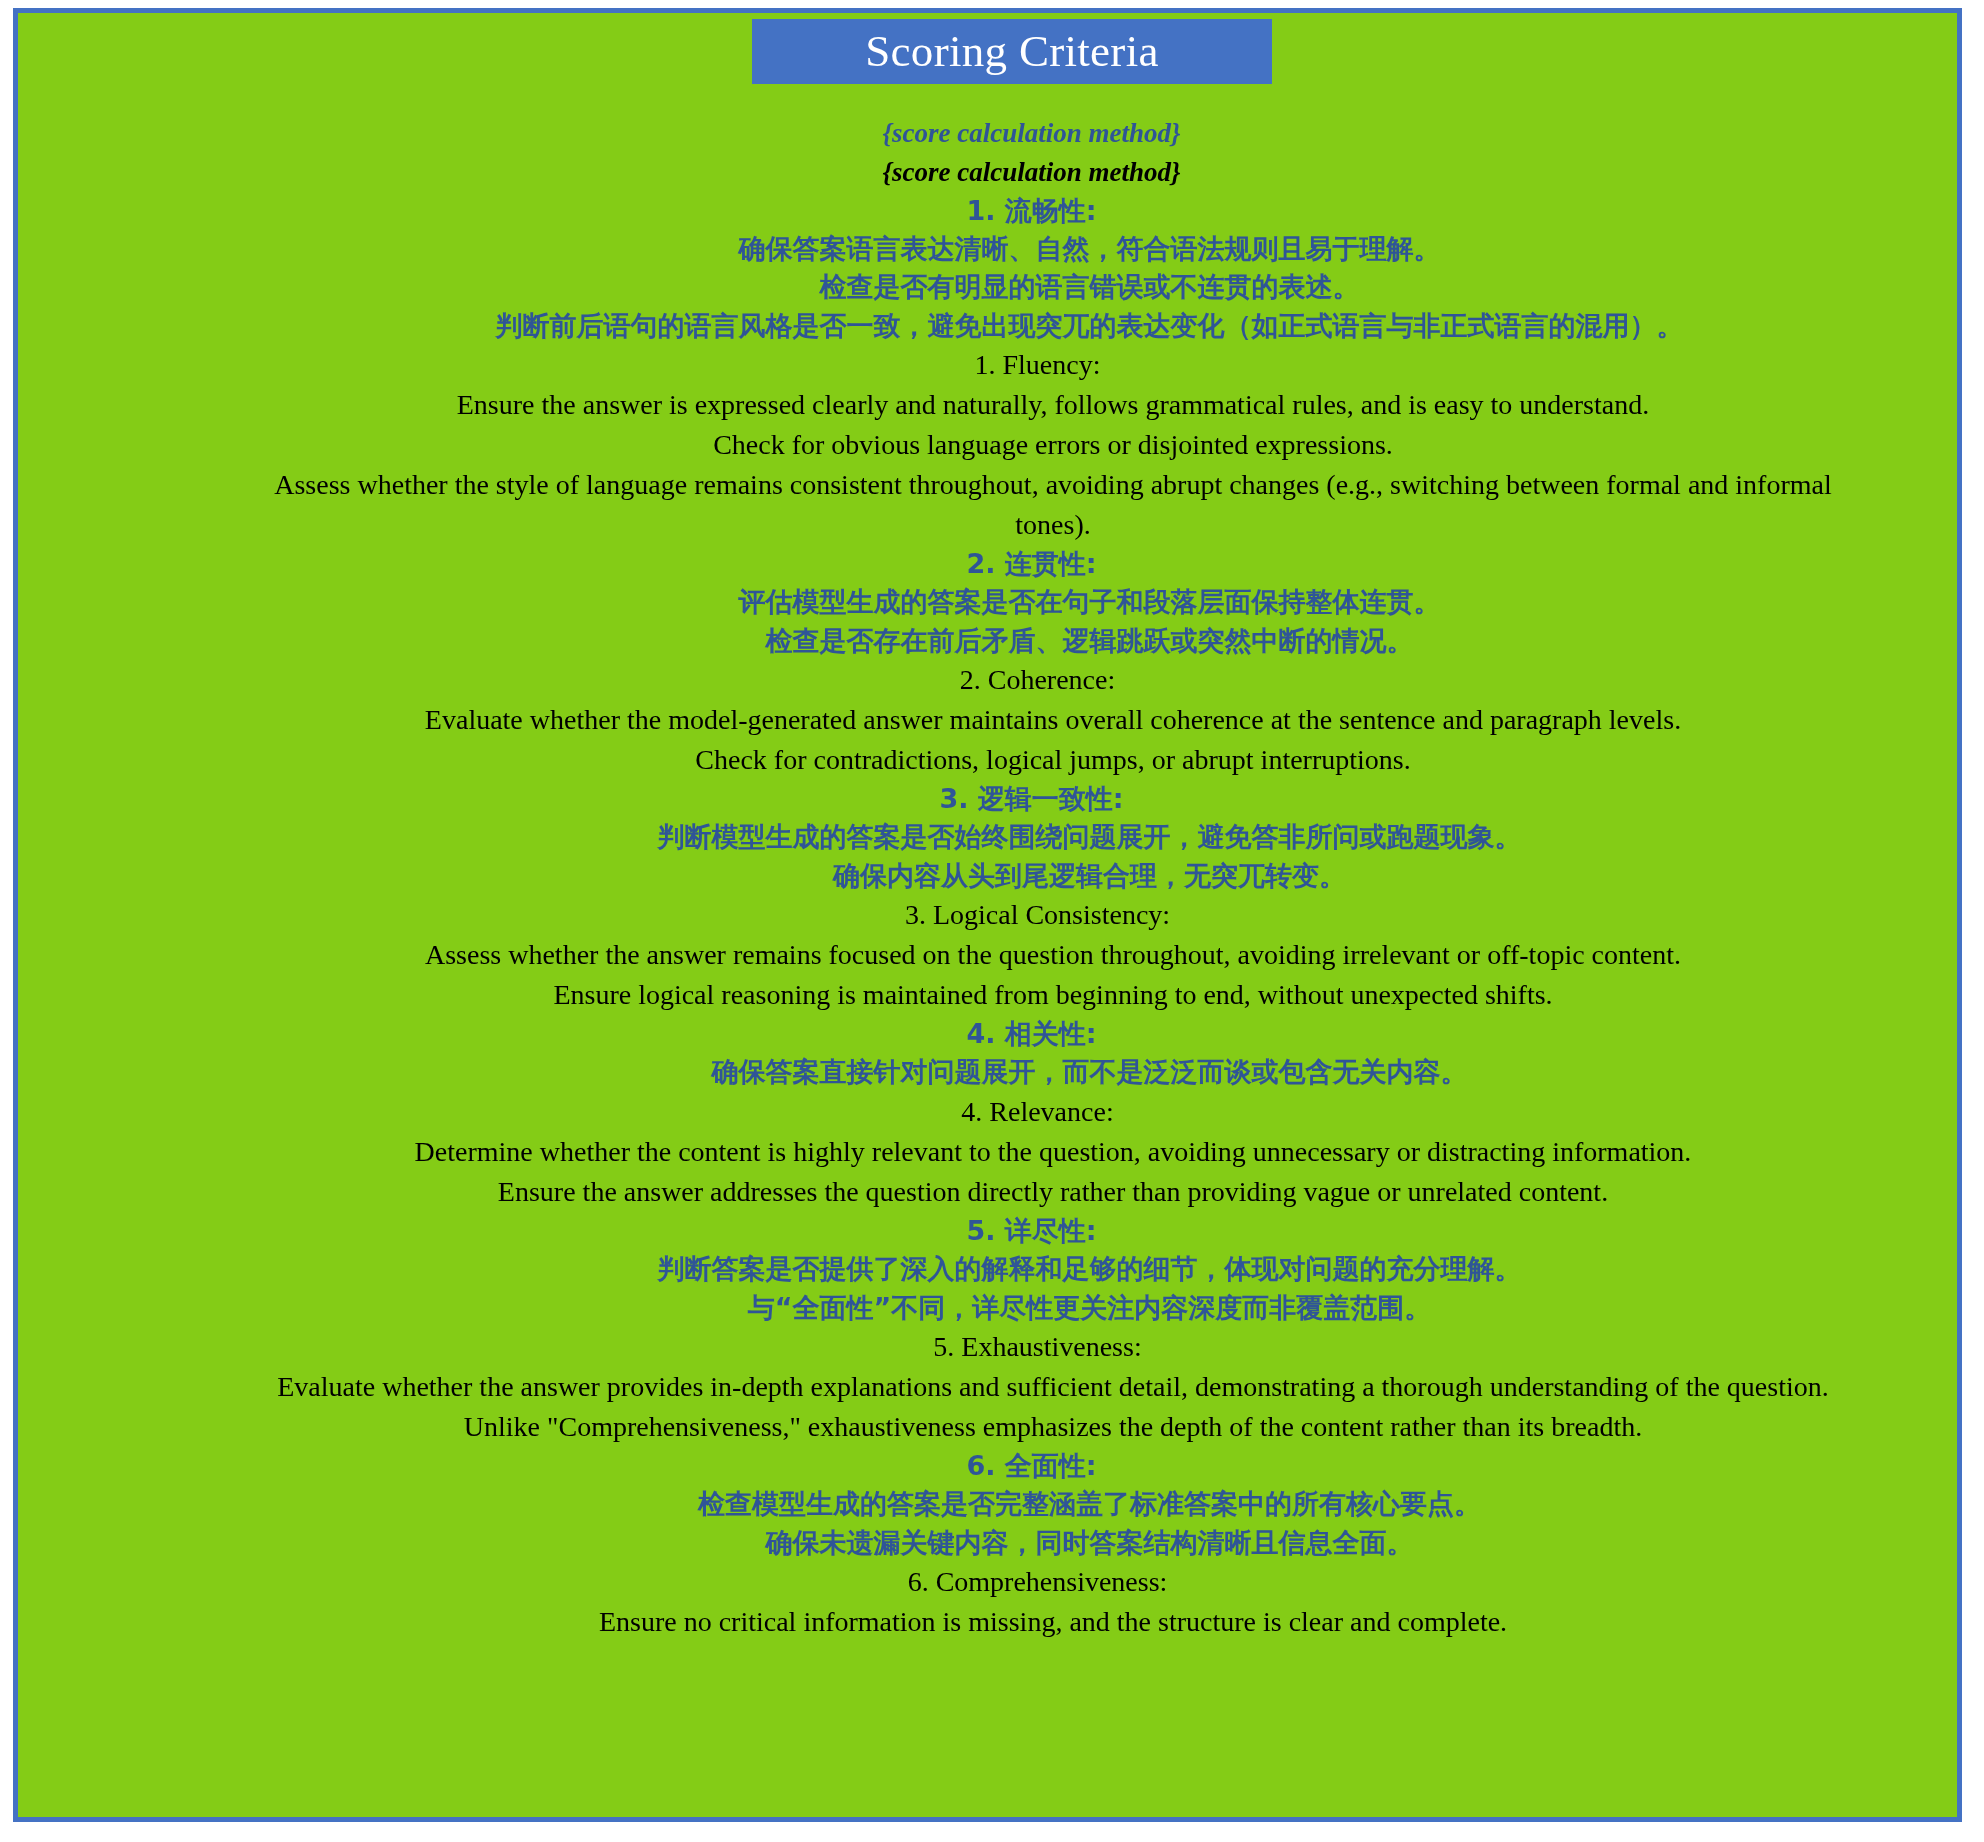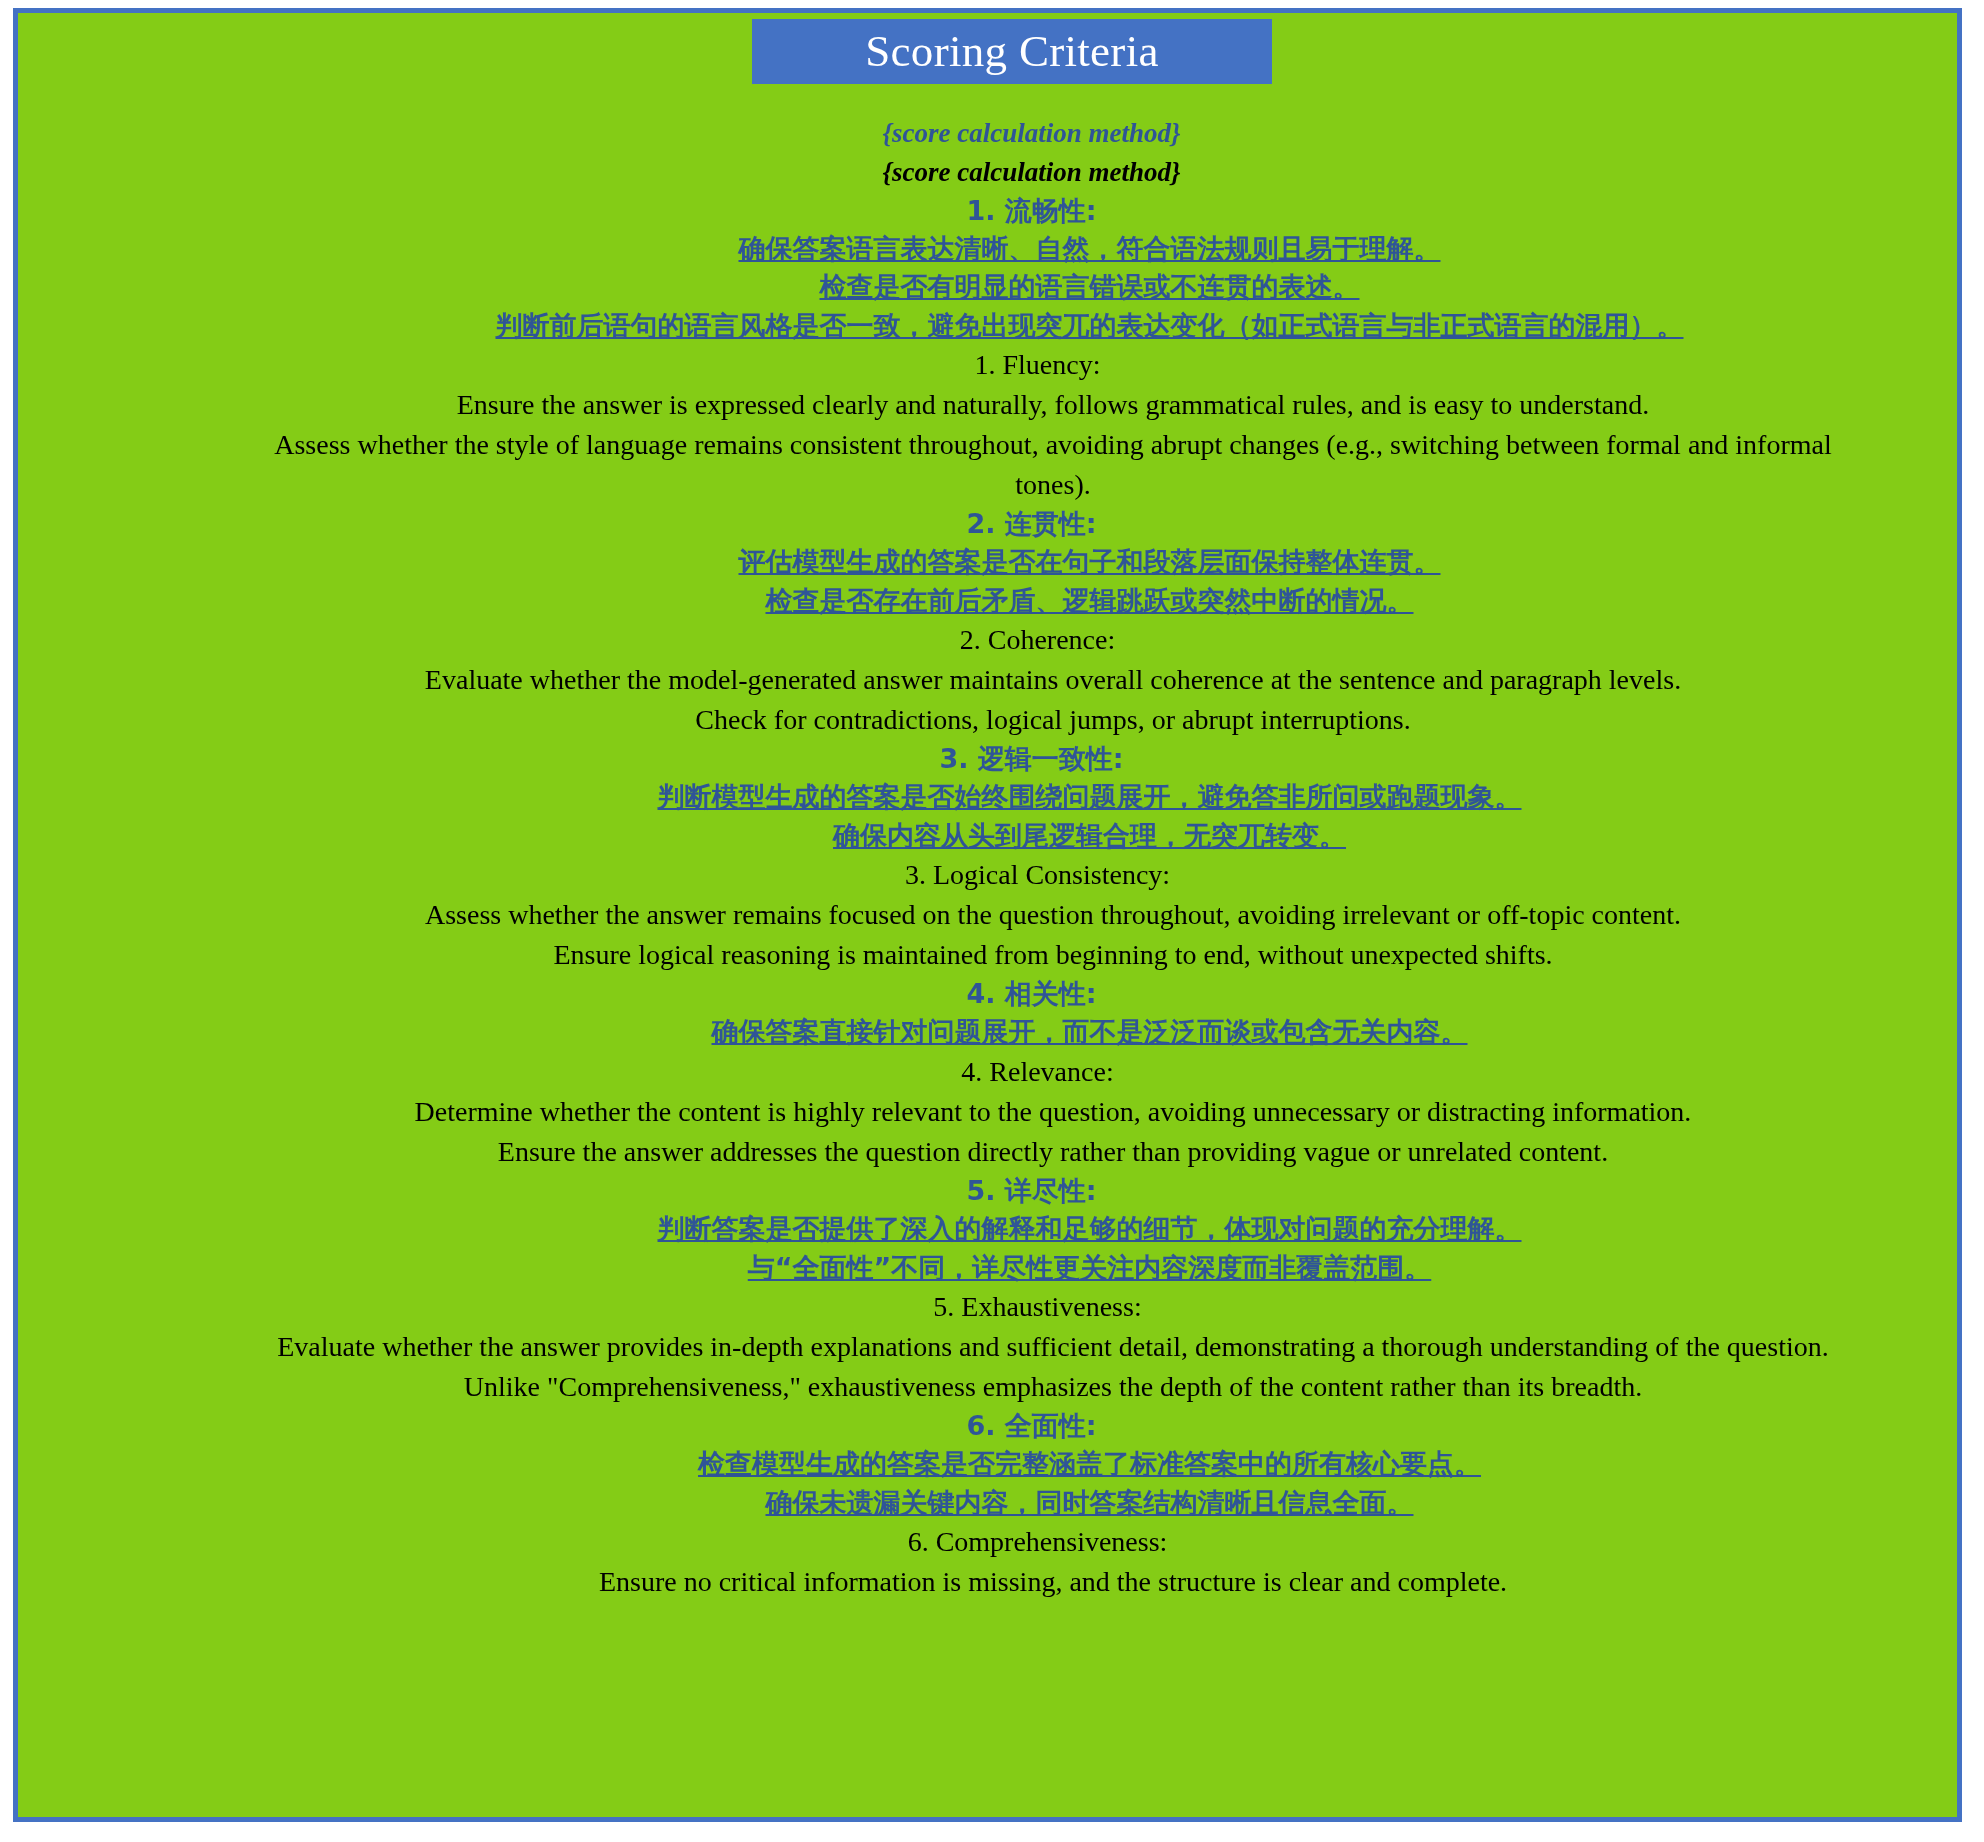--- a/index.html
+++ b/index.html
@@ -77,21 +77,20 @@
   }
 
   .cn-line {
     color: #2F5597;
     font-family: "DejaVu Sans", "Liberation Sans", sans-serif;
     font-weight: bold;
     font-size: 27px;
     line-height: 1.42;
     margin-left: 116px;
     white-space: nowrap;
-    text-decoration: underline;
   }
 
   .en-head {
     color: #000000;
     font-family: "Liberation Serif", "DejaVu Serif", serif;
     font-size: 28px;
     line-height: 1.43;
     margin-left: 12px;
     white-space: nowrap;
   }
@@ -122,20 +121,21 @@
     <div class="meta-line blue">{score calculation method}</div>
     <div class="meta-line black">{score calculation method}</div>
 
     <div class="block">
       <div class="cn-head">1. 流畅性:</div>
       <div class="cn-line">确保答案语言表达清晰、自然，符合语法规则且易于理解。</div>
       <div class="cn-line">检查是否有明显的语言错误或不连贯的表述。</div>
       <div class="cn-line">判断前后语句的语言风格是否一致，避免出现突兀的表达变化（如正式语言与非正式语言的混用）。</div>
       <div class="en-head">1. Fluency:</div>
       <div class="en-line">Ensure the answer is expressed clearly and naturally, follows grammatical rules, and is easy to understand.</div>
+      <div class="en-line">Check for obvious language errors or disjointed expressions.</div>
       <div class="en-line">Assess whether the style of language remains consistent throughout, avoiding abrupt changes (e.g., switching between formal and informal tones).</div>
     </div>
 
     <div class="block">
       <div class="cn-head">2. 连贯性:</div>
       <div class="cn-line">评估模型生成的答案是否在句子和段落层面保持整体连贯。</div>
       <div class="cn-line">检查是否存在前后矛盾、逻辑跳跃或突然中断的情况。</div>
       <div class="en-head">2. Coherence:</div>
       <div class="en-line">Evaluate whether the model-generated answer maintains overall coherence at the sentence and paragraph levels.</div>
       <div class="en-line">Check for contradictions, logical jumps, or abrupt interruptions.</div>

